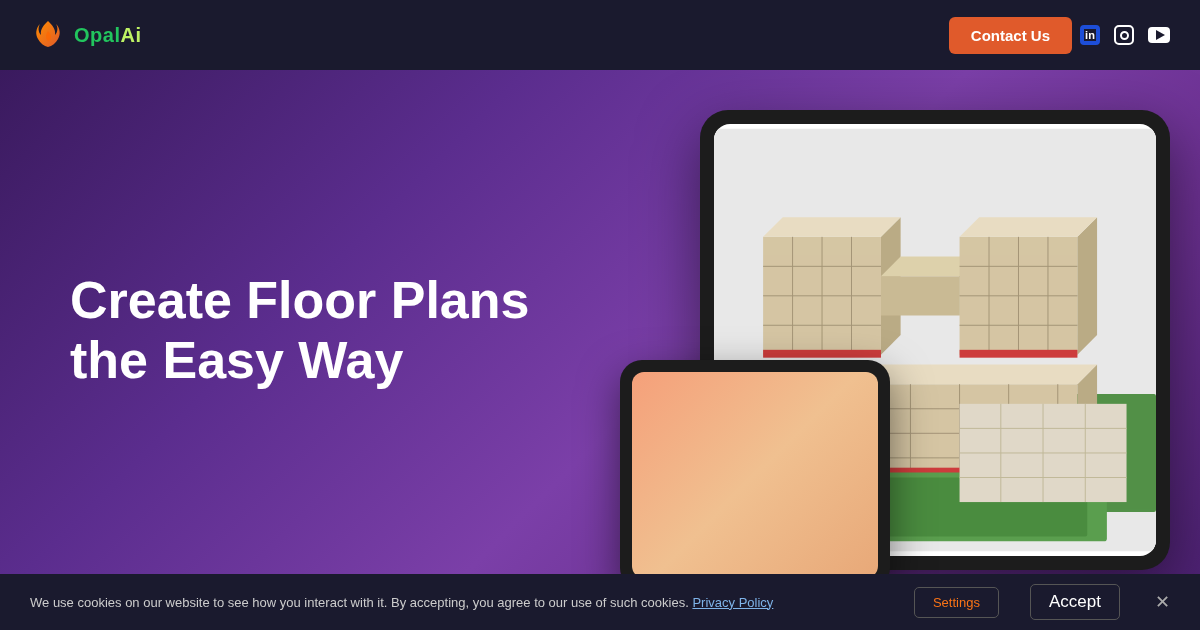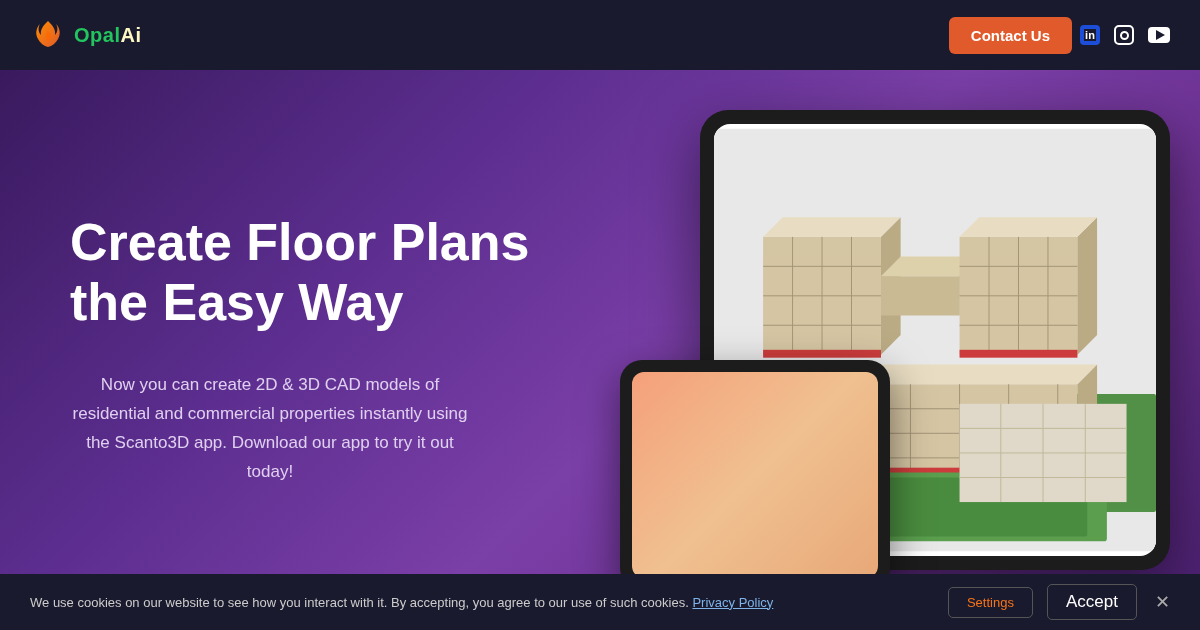--- a/index.html
+++ b/index.html
@@ -26,21 +26,21 @@
     .logo-icon {
       width: 36px;
       height: 36px;
     }
     .logo-text {
       color: white;
       font-size: 20px;
       font-weight: 700;
       letter-spacing: 0.5px;
     }
-    .logo-text span { color: #fef9c3; }
+    .logo-text span { color: #bef264; }
     .nav-links {
       display: flex;
       align-items: center;
       gap: 0;
       flex: 1;
     }
     .nav-item {
       color: #ccc;
       font-size: 15px;
       font-weight: 500;
@@ -158,21 +158,21 @@
     .cookie-banner {
       position: absolute;
       bottom: 0;
       left: 0;
       width: 100%;
       height: 56px;
       background: #1a1a2e;
       display: flex;
       align-items: center;
       padding: 0 30px;
-      gap: 8px;
+      gap: 25px;
       z-index: 20;
     }
     .cookie-text {
       color: #ccc;
       font-size: 13px;
       flex: 1;
     }
     .cookie-link {
       color: #7eb3e8;
       text-decoration: underline;
@@ -274,21 +274,20 @@
     </div>
   </div>
 </nav>
 
 <section class="hero">
   <div class="hero-content">
     <h1 class="hero-title">
       <span>Create Floor Plans</span><br>
       <span>the Easy Way</span>
     </h1>
-    <p class="hero-description">Now you can create 2D &amp; 3D CAD models of residential and commercial properties instantly using the Scanto3D app. Download our app to try it out today!</p>
   </div>
 
   <div class="hero-images">
 
     <div class="tablet-main">
       <div class="tablet-main-inner">
         
         <svg viewBox="0 0 450 430" class="floorplan-svg" xmlns="http://www.w3.org/2000/svg">
           <rect width="450" height="430" fill="#f0f0f0"></rect>
 

